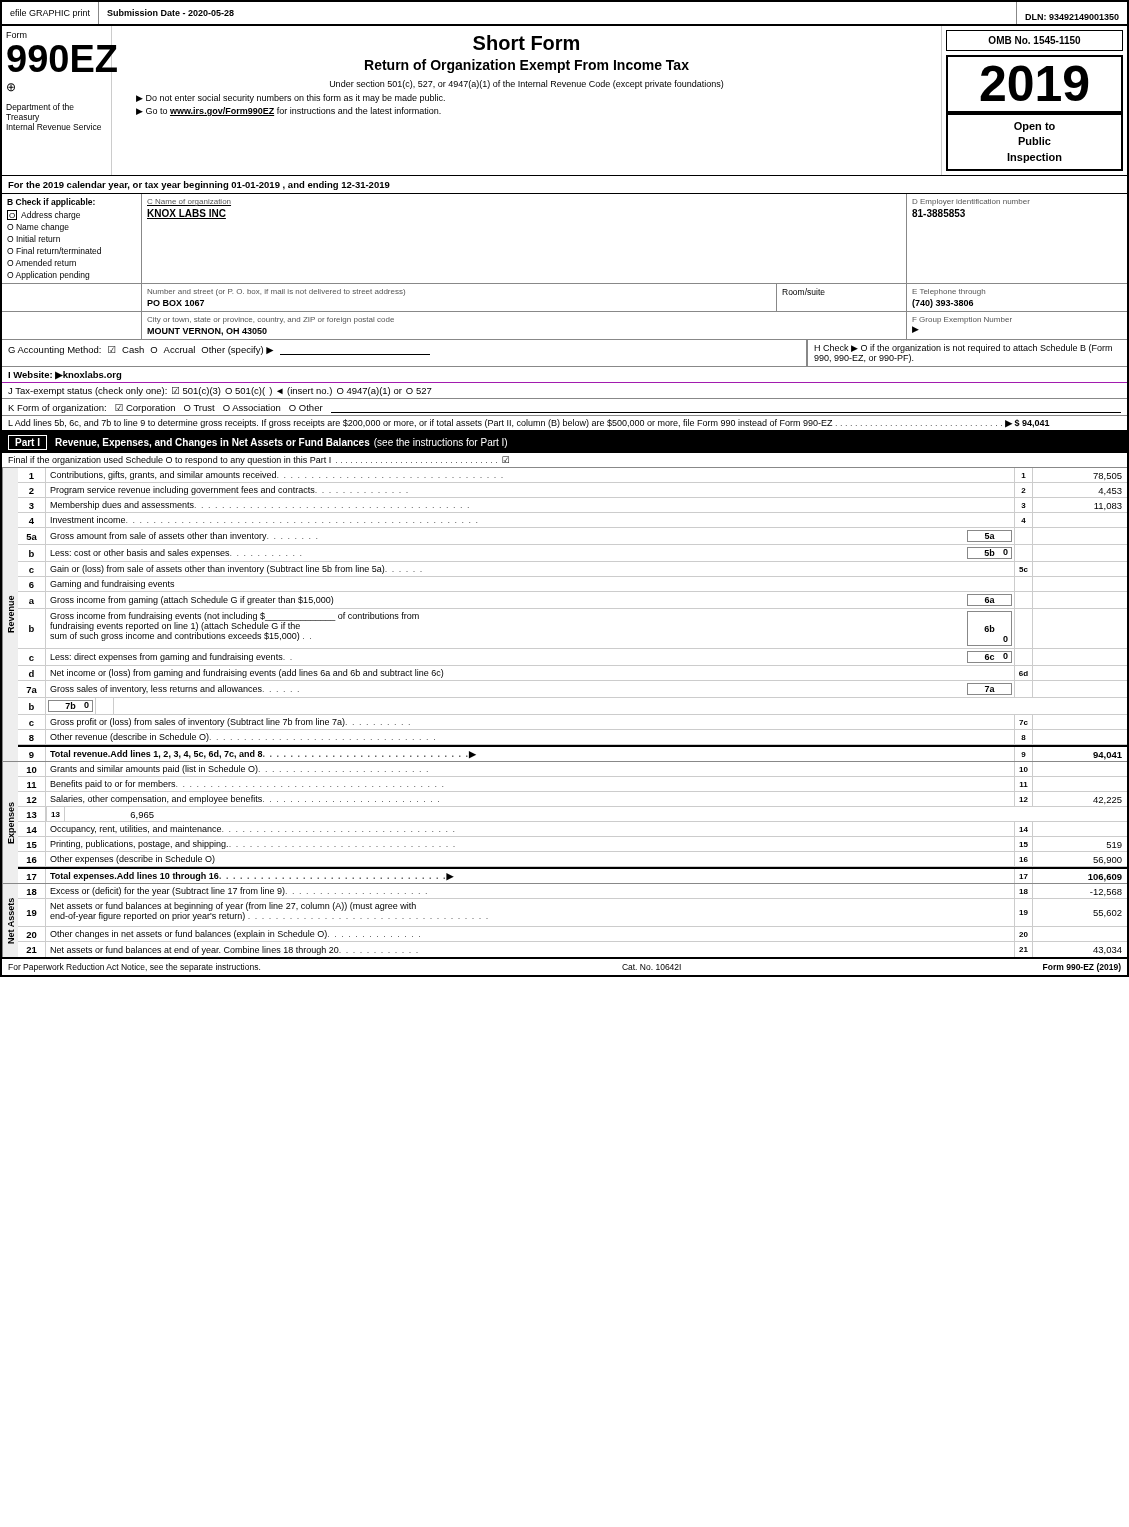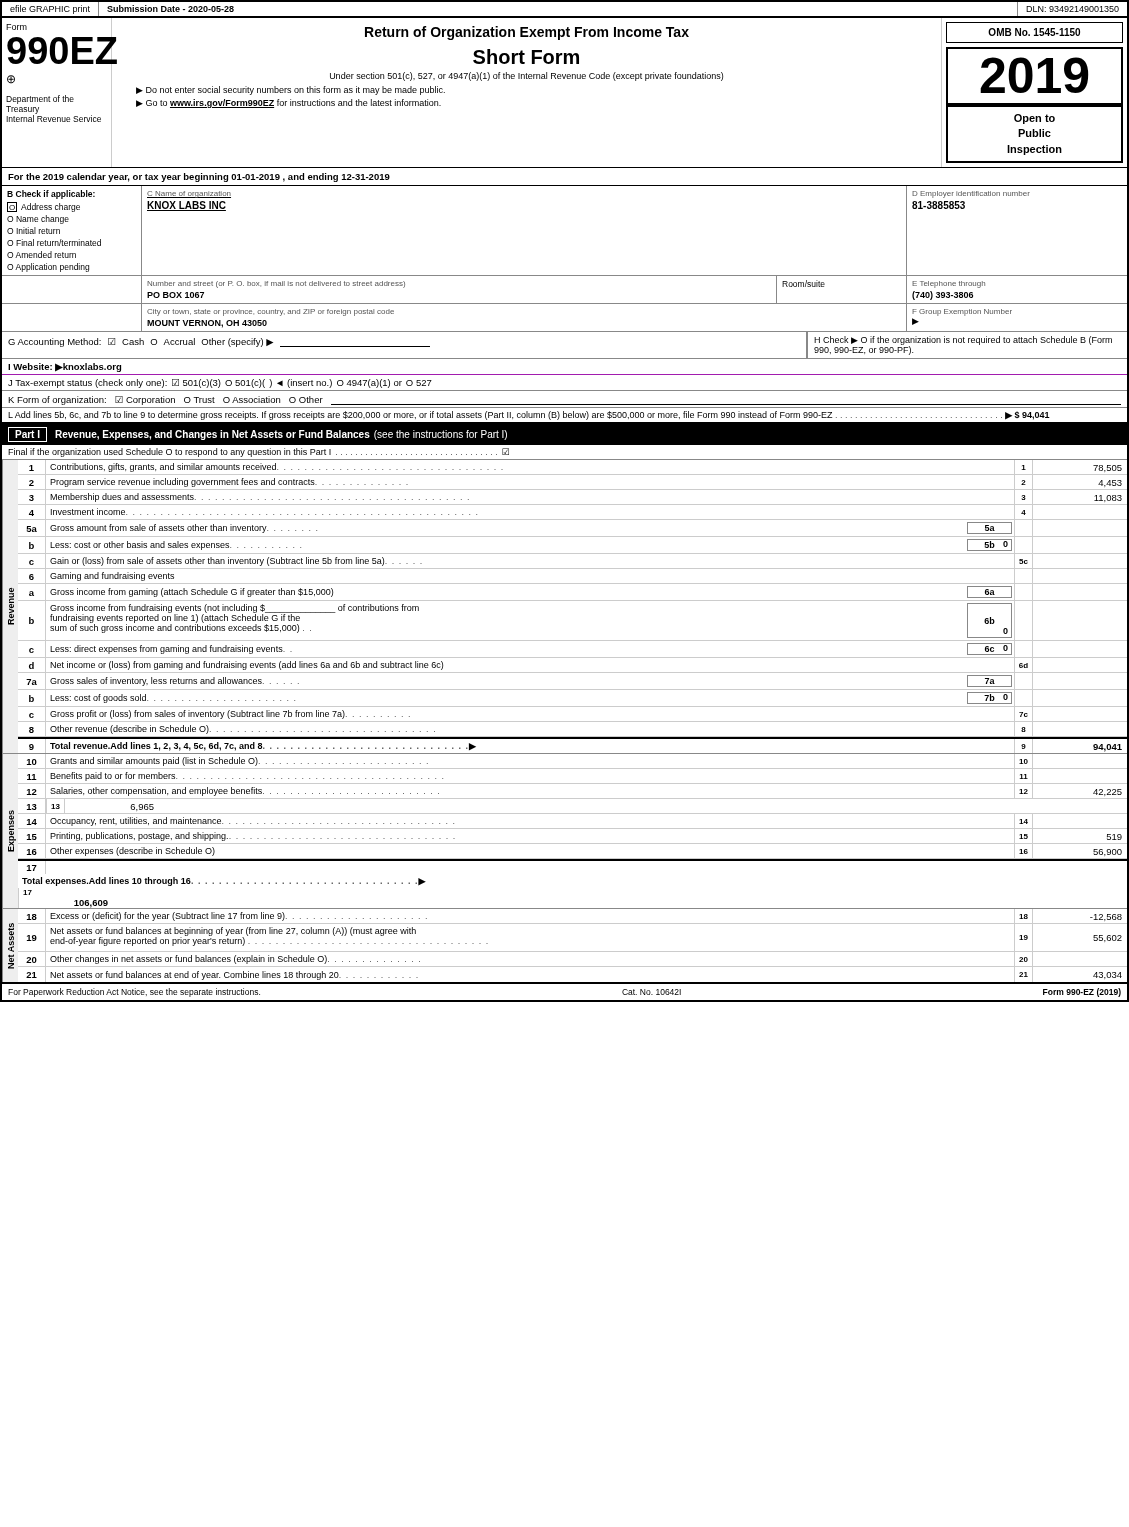--- a/index.html
+++ b/index.html
@@ -71,37 +71,37 @@
 <div class="page outer">
 
   <div class="top-strip">
     <div class="top-strip-cell">
       <span style="font-weight:normal;">efile GRAPHIC print</span>
     </div>
     <div class="top-strip-cell" style="flex:1;">
       <span style="font-weight:bold;">Submission Date - 2020-05-28</span>
     </div>
     <div class="top-strip-cell">
-      <span style="font-weight:normal;">DLN: 93492149001350</span>
+      <span style="font-weight:bold;margin-top:8px;">DLN: 93492149001350</span>
     </div>
   </div>
 
   <div class="header-section">
 
     <div class="form-num-block">
       <div style="font-size:9px;">Form</div>
       <div style="font-size:38px; font-weight:bold; line-height:1;">990EZ</div>
       <div style="font-size:12px; margin-top:2px;">⊕</div>
       <div style="font-size:8.5px; margin-top:8px;">Department of the Treasury</div>
       <div style="font-size:8.5px;">Internal Revenue Service</div>
     </div>
 
     <div class="center-block">
+      <div style="font-size:20px; font-weight:bold; margin-bottom:2px;">Short Form</div>
       <div style="font-size:14px; font-weight:bold; margin-bottom:6px;">Return of Organization Exempt From Income Tax</div>
-      <div style="font-size:20px; font-weight:bold; margin-bottom:2px;">Short Form</div>
       <div style="font-size:9px; margin-bottom:4px;">Under section 501(c), 527, or 4947(a)(1) of the Internal Revenue Code (except private foundations)</div>
       <div style="font-size:9px; margin-bottom:3px; text-align:left; padding-left:20px;">▶ Do not enter social security numbers on this form as it may be made public.</div>
       <div style="font-size:9px; text-align:left; padding-left:20px;">
         <span>▶ Go to</span>
         <span style="font-weight:bold; text-decoration:underline;">www.irs.gov/Form990EZ</span>
         <span>for instructions and the latest information.</span>
       </div>
     </div>
 
     <div class="right-block">
@@ -327,21 +327,20 @@
       <div class="dr">
         <div class="drn">7a</div>
         <div class="drl">Gross sales of inventory, less returns and allowances <span class="dots">. . . . . .</span></div>
         <div class="drb" style="border:1px solid #888; margin:2px;">7a</div>
         <div class="drbl"></div>
         <div class="drv"></div>
       </div>
 
       <div class="dr">
         <div class="drn">b</div>
-        <div class="drl">Less: cost of goods sold <span class="dots">. . . . . . . . . . . . . . . . . . . . . .</span></div>
         <div class="drb" style="border:1px solid #888; margin:2px; position:relative;">7b<span style="position:absolute; right:3px; bottom:1px; font-size:9px;">0</span></div>
         <div class="drbl"></div>
         <div class="drv"></div>
       </div>
 
       <div class="dr">
         <div class="drn">c</div>
         <div class="drl">Gross profit or (loss) from sales of inventory (Subtract line 7b from line 7a) <span class="dots">. . . . . . . . . .</span></div>
         <div class="drbl">7c</div>
         <div class="drv"></div>
@@ -409,21 +408,21 @@
         <div class="drv">519</div>
       </div>
 
       <div class="dr">
         <div class="drn">16</div>
         <div class="drl">Other expenses (describe in Schedule O)</div>
         <div class="drbl">16</div>
         <div class="drv">56,900</div>
       </div>
 
-      <div class="dr bold-border-top" style="font-weight:bold;flex-direction:column;">
+      <div class="dr bold-border-top" style="font-weight:bold;">
         <div class="drn">17</div>
         <div class="drl"><strong>Total expenses.</strong> Add lines 10 through 16 <span class="dots">. . . . . . . . . . . . . . . . . . . . . . . . . . . . . . . . .</span> ▶</div>
         <div class="drbl" style="font-weight:bold;">17</div>
         <div class="drv bold-row" style="font-weight:bold;">106,609</div>
       </div>
 
     </div>
   </div>
 
   <div class="assets-section" style="border-top:1px solid #888;">

